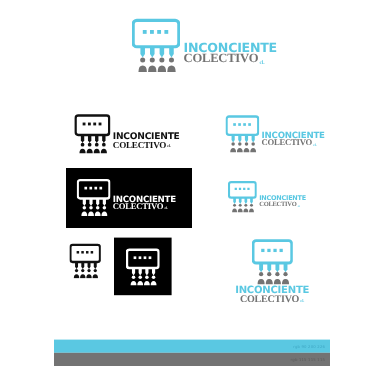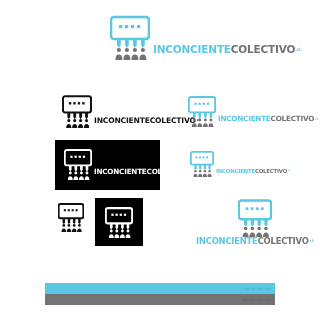--- a/index.html
+++ b/index.html
@@ -14,28 +14,28 @@
 
   
   .lockup{position:absolute;display:flex;align-items:flex-end;}
   .lockup.stack{flex-direction:column;align-items:center;}
 
   
   .icon{position:relative;display:block;}
   .icon svg{display:block;width:100%;height:100%;}
 
   
-  .word{display:flex;flex-direction:row;line-height:0.92;}
+  .word{display:flex;flex-direction:column;line-height:0.92;}
   .word .l1,.word .l2{
     font-weight:bold;
     letter-spacing:-0.2px;
     white-space:nowrap;
     font-family:"DejaVu Sans", sans-serif;
   }
-  .word .l2{display:flex;align-items:center;}
+  .word .l2{display:flex;align-items:flex-end;font-family:Liberation Serif, serif;}
   .word .sub{
     font-size:0.42em;
     font-weight:bold;
     margin-left:1px;
     letter-spacing:0;
     transform:translateY(-0.5px);
   }
 
   
   .panel{position:absolute;background:#000000;}

